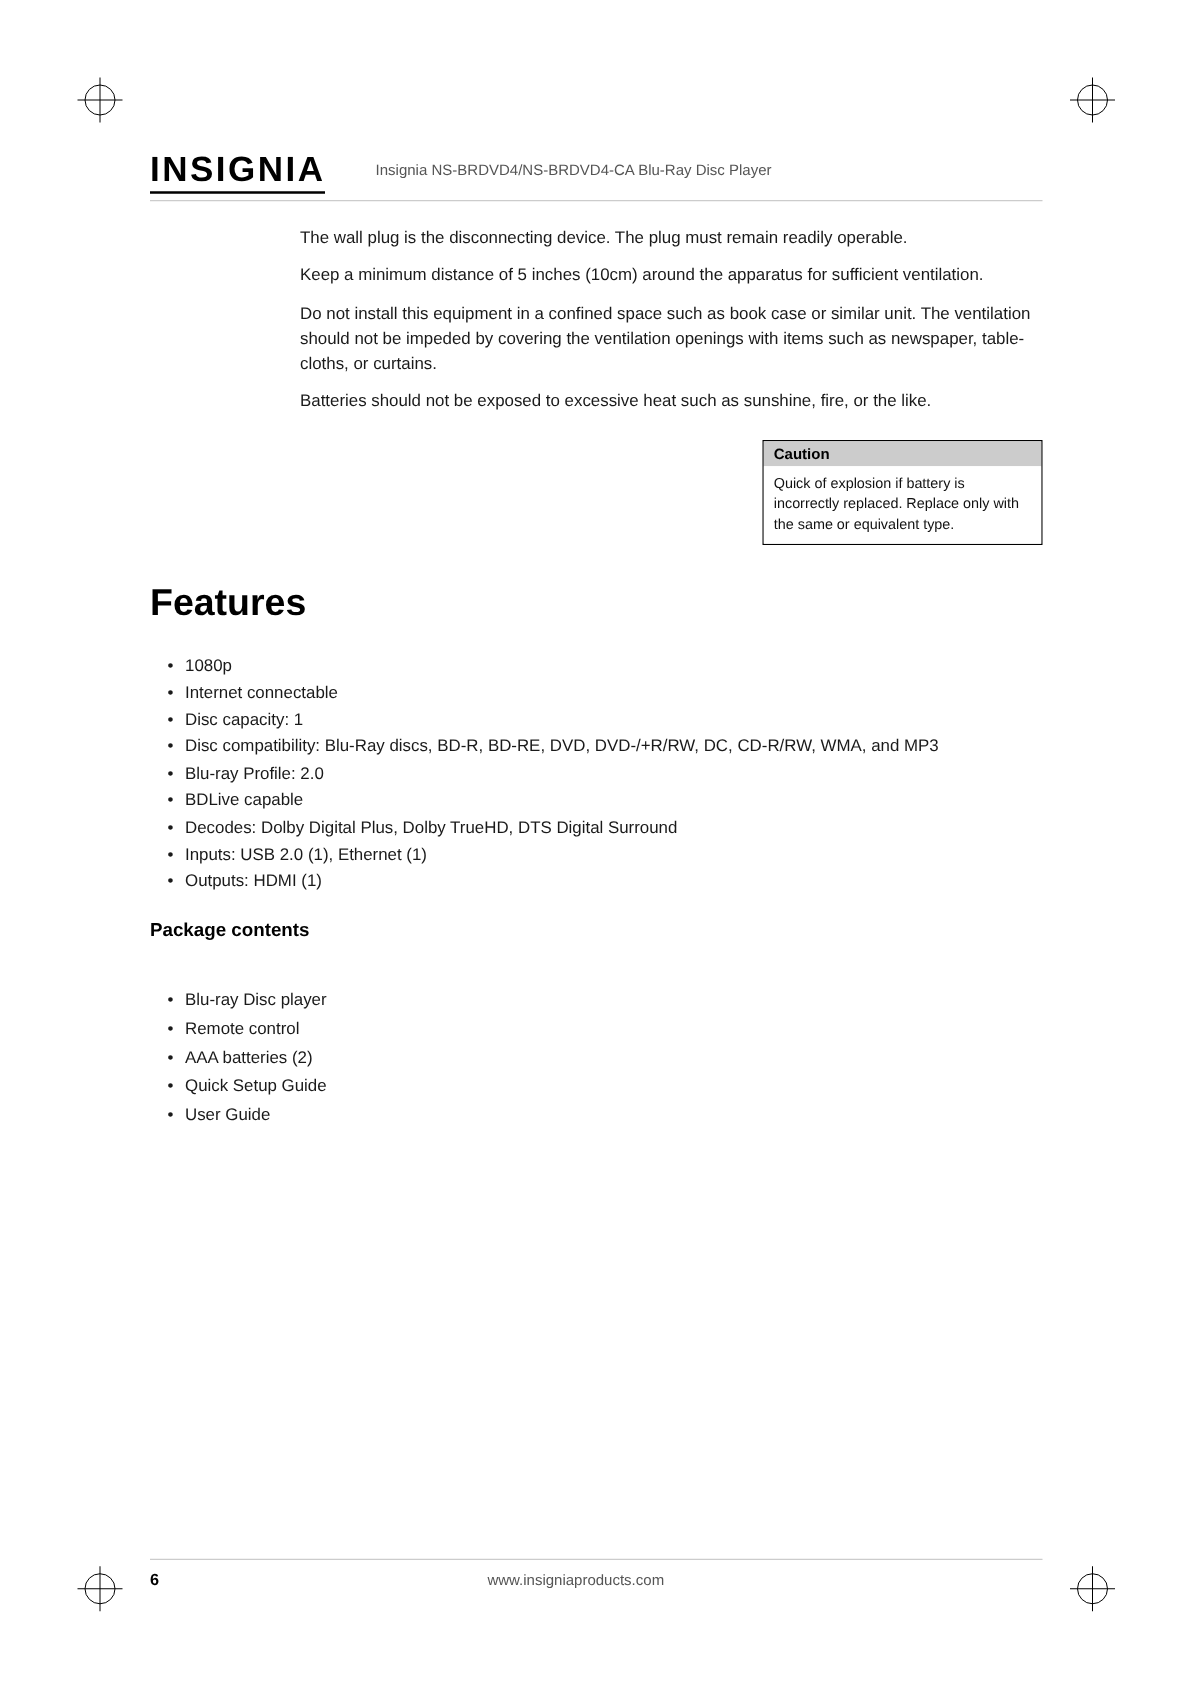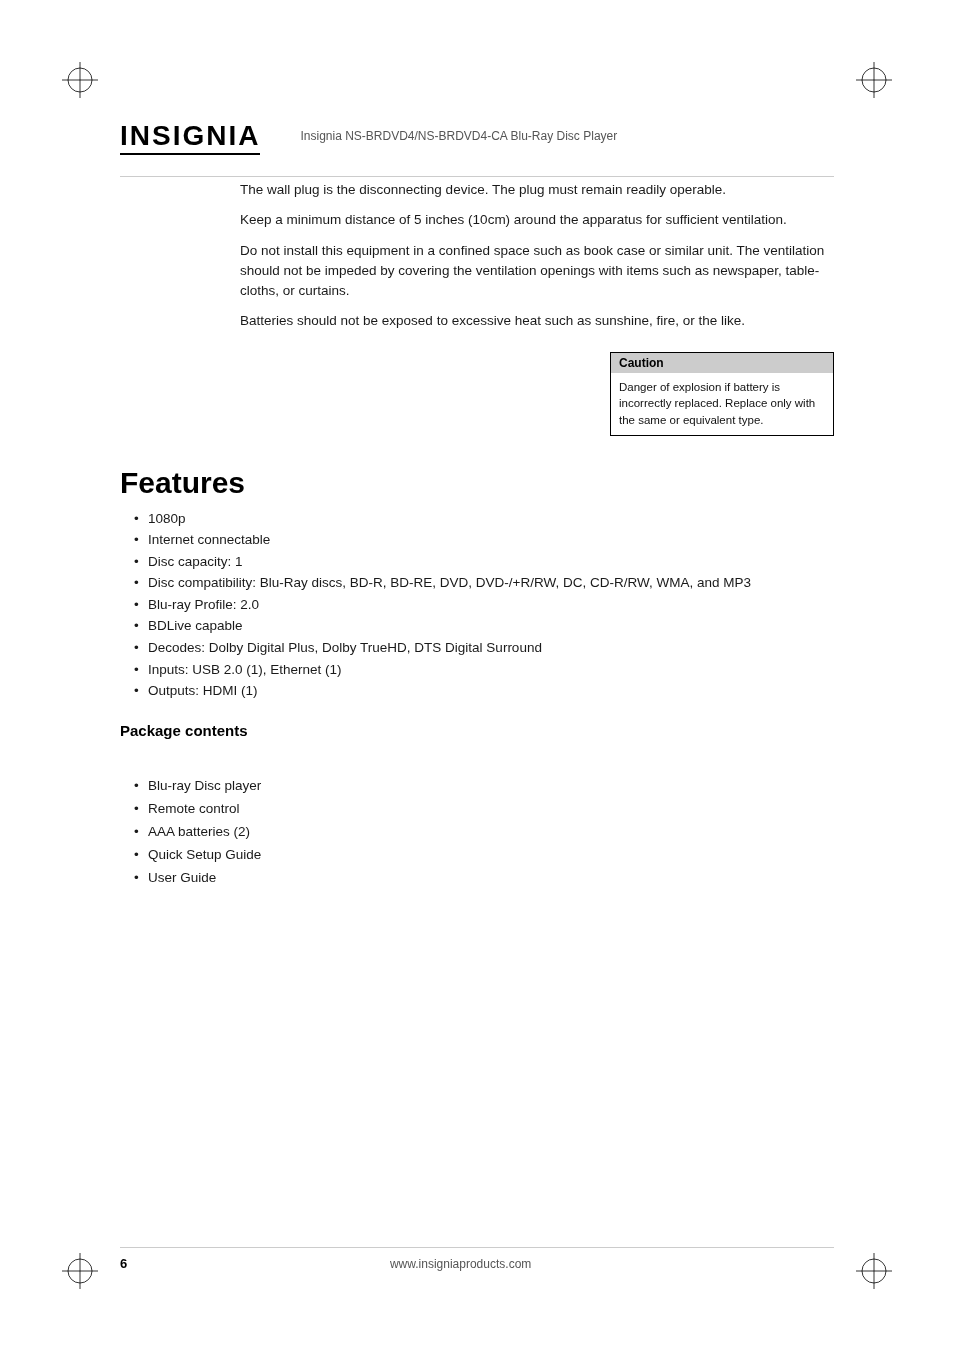--- a/index.html
+++ b/index.html
@@ -46,21 +46,21 @@
 
     
     .header {
       position: absolute;
       top: 120px;
       left: 120px;
       right: 120px;
       display: flex;
       align-items: center;
       border-bottom: 1px solid #cccccc;
-      padding-bottom: 24px;
+      padding-bottom: 8px;
     }
 
     .logo {
       font-family: Arial Black, Arial, sans-serif;
       font-size: 28px;
       font-weight: 900;
       letter-spacing: 2px;
       color: #000000;
       text-transform: uppercase;
       margin-right: 20px;
@@ -129,21 +129,21 @@
 
     
     .features-section {
       margin-top: 30px;
     }
 
     .features-title {
       font-size: 30px;
       font-weight: bold;
       color: #000000;
-      margin-bottom: 8px;
+      margin-bottom: 22px;
     }
 
     .features-list {
       list-style: none;
       padding: 0;
       margin-left: 10px;
     }
 
     .features-list li {
       font-size: 13.5px;
@@ -266,21 +266,21 @@
 
     <div class="intro-section">
       <p class="intro-para">The wall plug is the disconnecting device. The plug must remain readily operable.</p>
       <p class="intro-para">Keep a minimum distance of 5 inches (10cm) around the apparatus for sufficient ventilation.</p>
       <p class="intro-para">Do not install this equipment in a confined space such as book case or similar unit. The ventilation should not be impeded by covering the ventilation openings with items such as newspaper, table-cloths, or curtains.</p>
       <p class="intro-para">Batteries should not be exposed to excessive heat such as sunshine, fire, or the like.</p>
 
       <div style="display:flex; justify-content:flex-end;">
         <div class="caution-box">
           <div class="caution-header">Caution</div>
-          <div class="caution-body">Danger of explosion if battery is incorrectly replaced. Replace only with the same or equivalent type.</div>
+          <div class="caution-body">Quick of explosion if battery is incorrectly replaced. Replace only with the same or equivalent type.</div>
         </div>
       </div>
     </div>
 
     <div class="features-section">
       <h2 class="features-title">Features</h2>
       <ul class="features-list">
         <li>1080p</li>
         <li>Internet connectable</li>
         <li>Disc capacity: 1</li>

